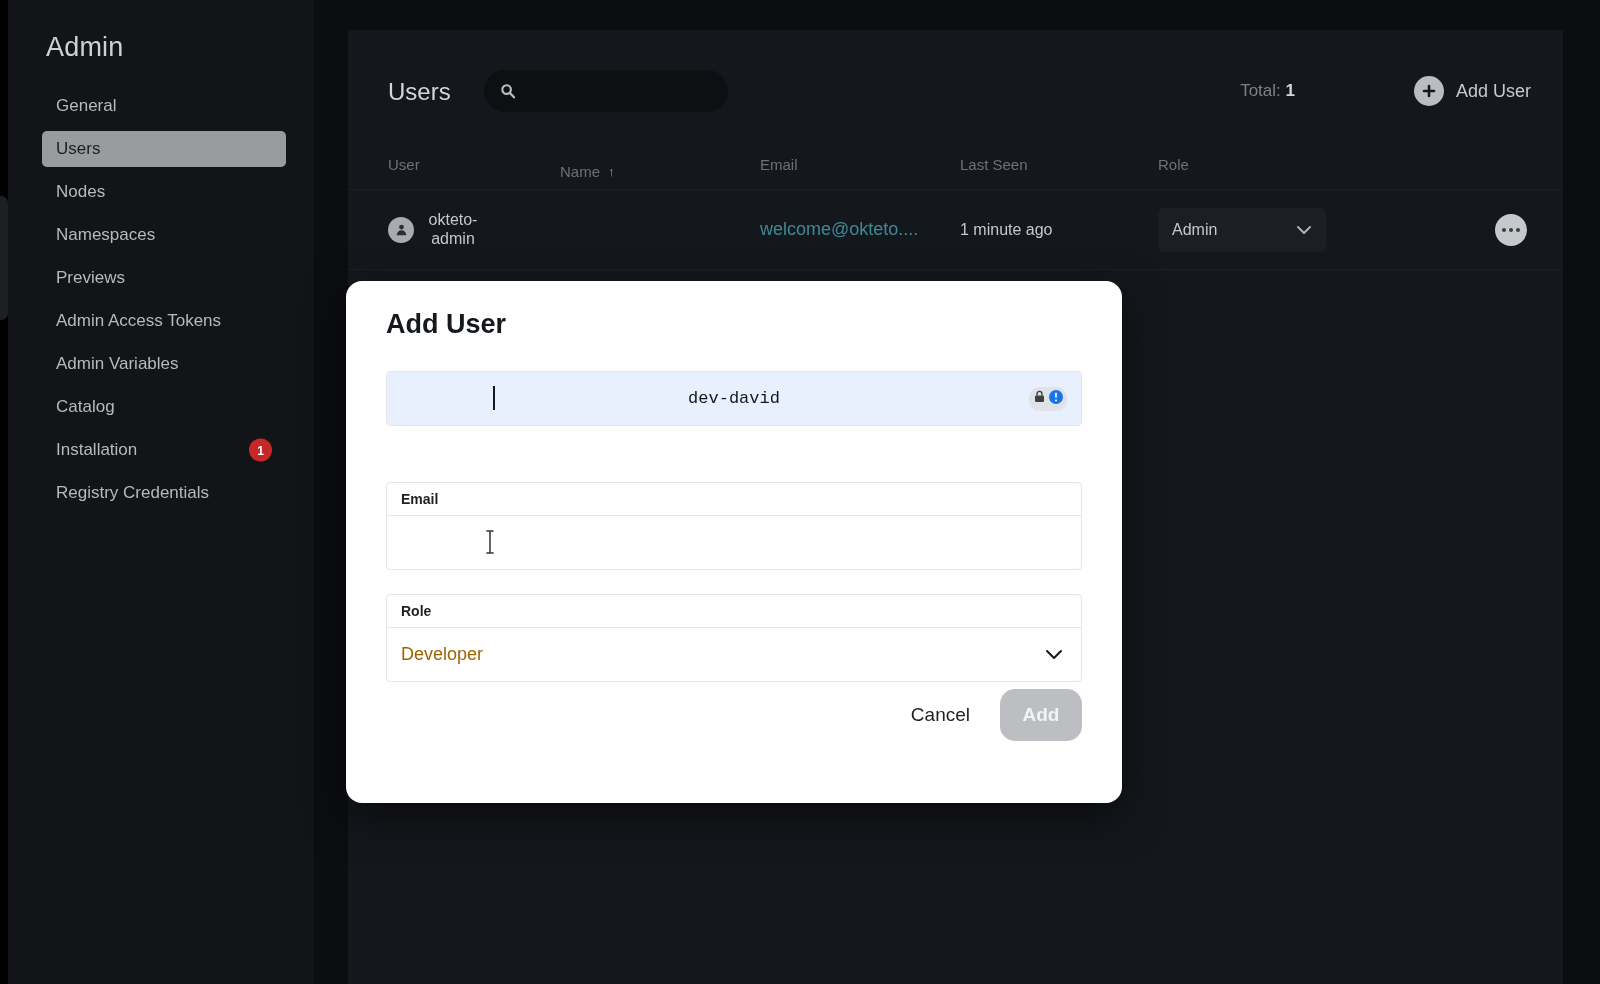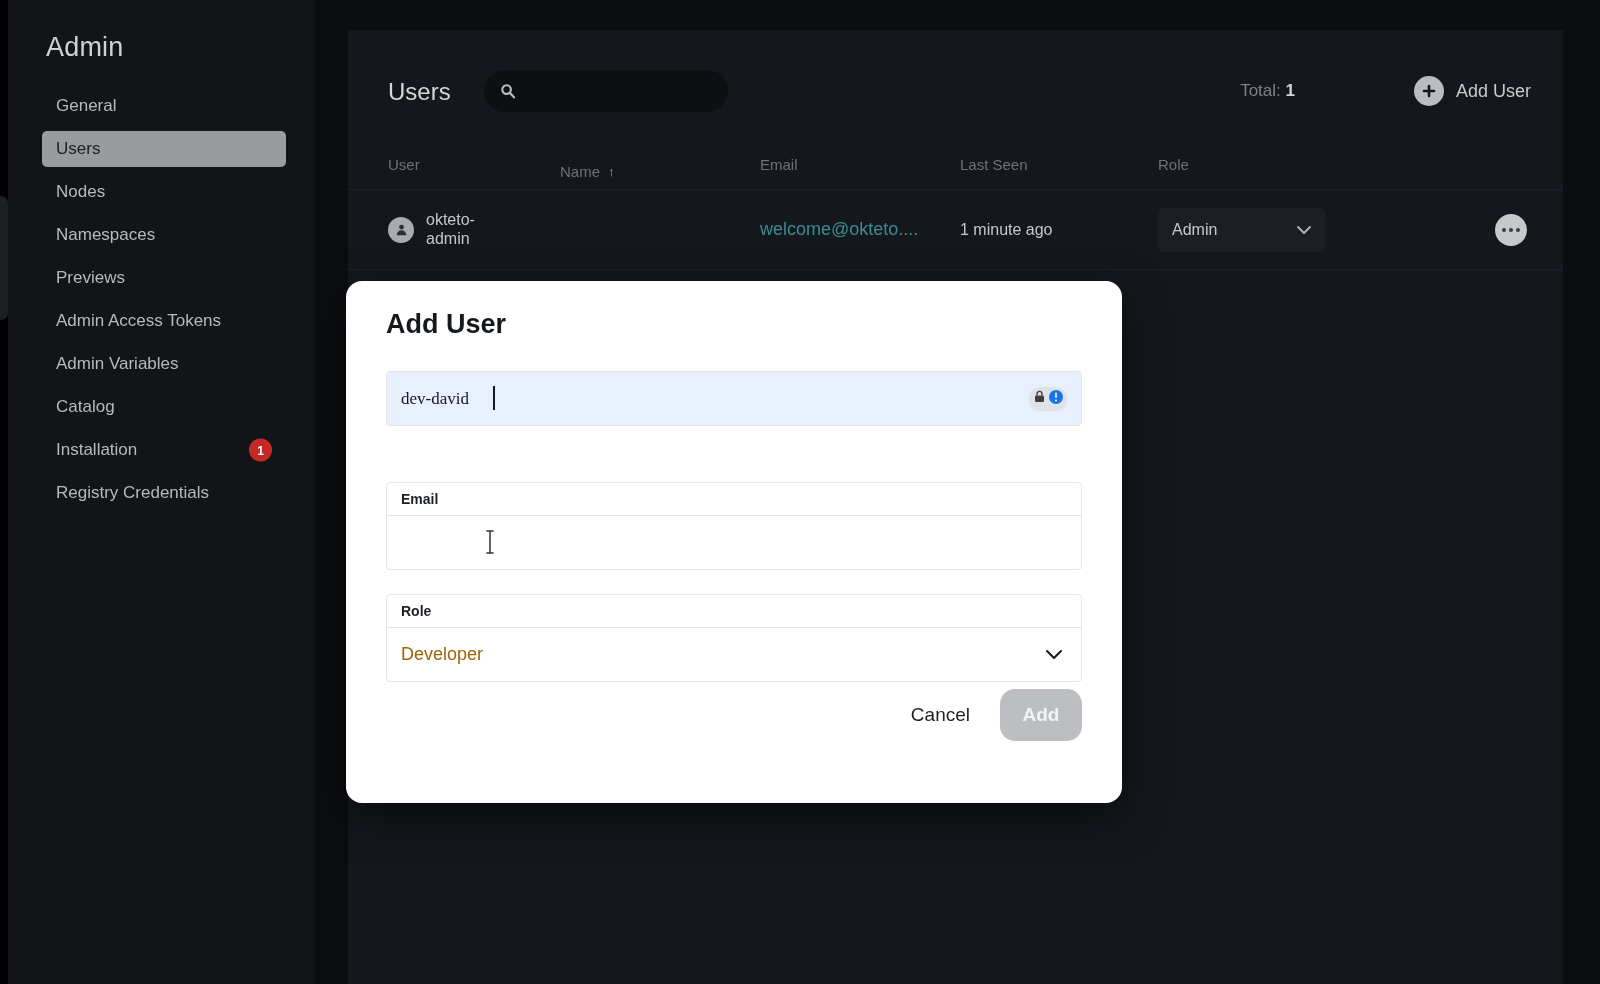--- a/index.html
+++ b/index.html
@@ -77,29 +77,29 @@
     width: 30px; height: 30px; border-radius: 50%; background: #b9bcc0;
     display: flex; align-items: center; justify-content: center;
   }
   #add-user-label { font-size: 18px; color: #c8cacd; }
 
   
   #table { position: relative; }
   .t-row { position: relative; display: flex; align-items: center; }
   #thead { height: 50px; border-bottom: 1px solid #1d2026; }
   #thead .th { font-size: 15px; color: #6d727a; display: flex; align-items: center; gap: 8px; }
-  .col-user  { position: absolute; left: 40px; }
+  .col-user  { position: absolute; left: 40px; text-align: center; }
   .col-name  { position: absolute; left: 212px; margin-top: 14px; }
   .col-email { position: absolute; left: 412px; }
   .col-seen  { position: absolute; left: 612px; text-align: right; }
   .col-role  { position: absolute; left: 810px; }
   .col-act   { position: absolute; right: 36px; }
   #sort-arrow { font-size: 13px; color: #9aa0a8; }
   #tbody-row { height: 80px; border-bottom: 1px solid #1d2026; }
-  #user-cell { display: flex; align-items: center; gap: 12px; }
+  #user-cell { display: flex; align-items: center; }
   #avatar {
     width: 26px; height: 26px; border-radius: 50%; background: #a8abaf;
     display: flex; align-items: center; justify-content: center; flex: 0 0 auto;
   }
   #user-name-text { font-size: 16px; color: #c4c7cb; line-height: 1.15; width: 78px; }
   #email-link { font-size: 18px; color: #3d8b94; }
   #last-seen { font-size: 16px; color: #c4c7cb; }
   #role-select {
     width: 168px; height: 44px; background: #1b1e24; border-radius: 5px;
     display: flex; align-items: center; justify-content: space-between;
@@ -128,21 +128,21 @@
     border: 1px solid #e3e5e8; border-radius: 4px; background: #fff;
   }
   .field-label {
     height: 33px; display: flex; align-items: center; padding: 0 14px;
     font-size: 14px; font-weight: 700; color: #1d2025;
     border-bottom: 1px solid #e3e5e8;
   }
   .field-input-wrap { position: relative; height: 53px; display: flex; align-items: center; }
   .field-input {
     width: 100%; height: 100%; border: 0; outline: none; background: transparent;
-    padding: 0 14px; font-size: 17px; color: #15181c; font-family: Liberation Serif, serif;
+    padding: 0 14px; font-size: 17px; color: #15181c; font-family: Liberation Mono, monospace; text-align: center;
   }
   #field-username { top: 90px; }
   #field-username .field-input-wrap { background: #e8f0fe; }
   #field-email { top: 201px; }
   #field-role { top: 313px; }
   #username-caret {
     position: absolute; left: 106px; top: 14px; width: 1.5px; height: 24px;
     background: #15181c;
   }
   #pw-icons {

